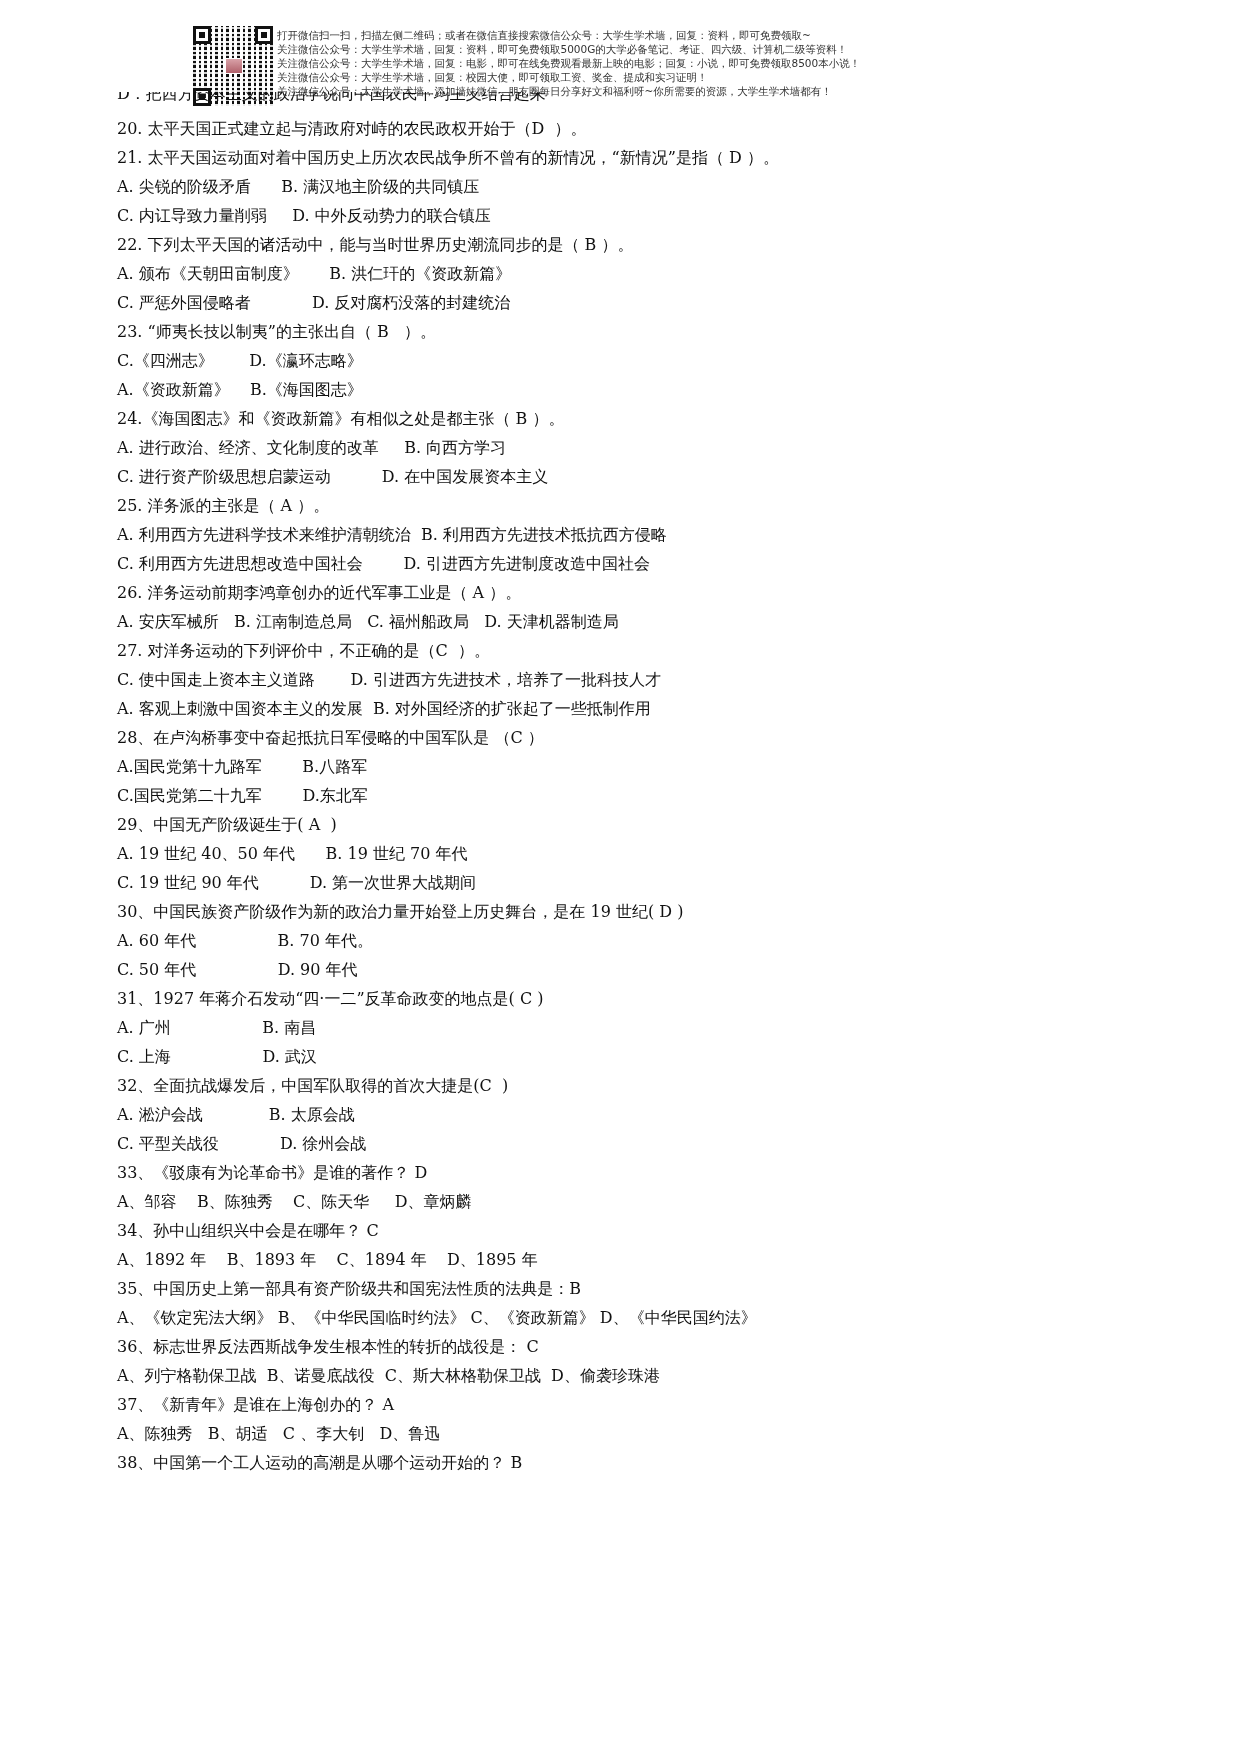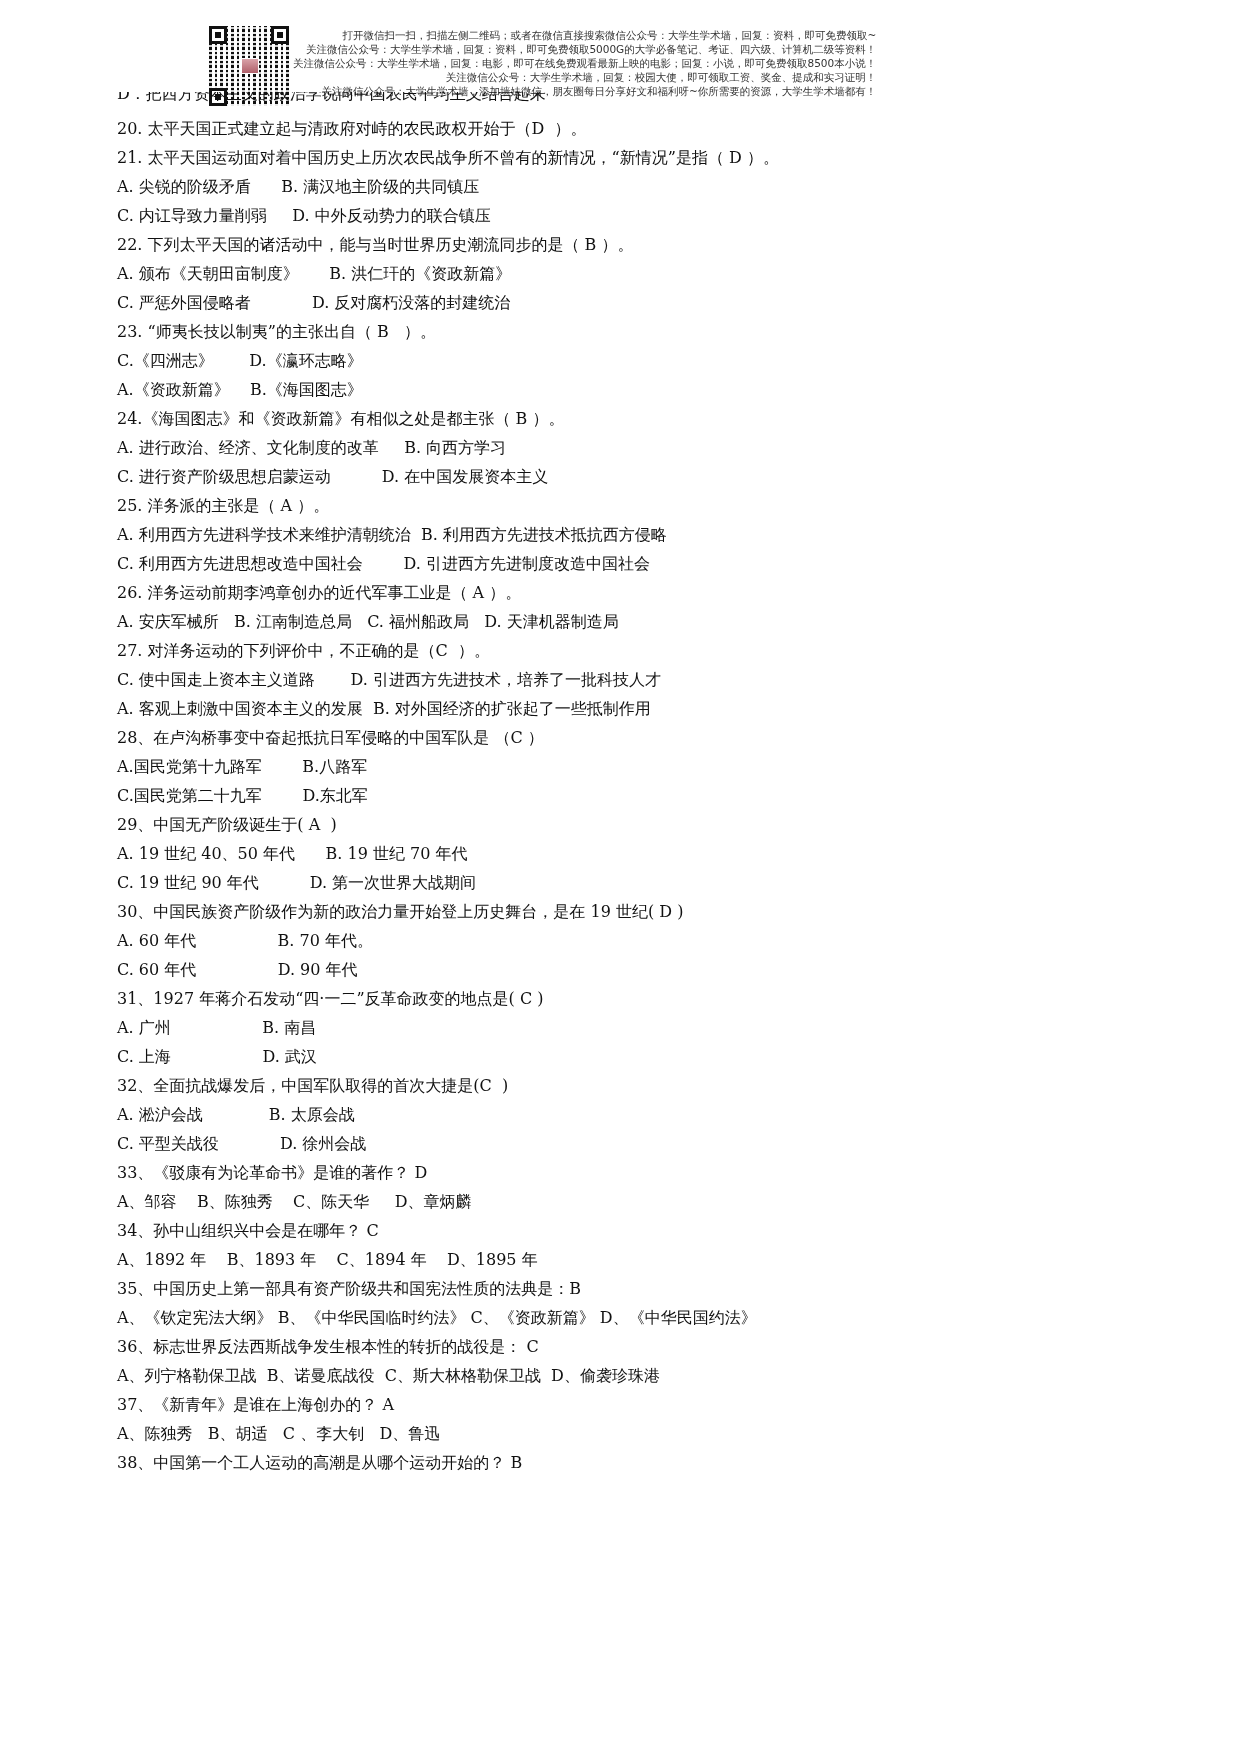--- a/index.html
+++ b/index.html
@@ -10,27 +10,26 @@
     body {
       width: 1241px;
       height: 1754px;
       position: relative;
       overflow: hidden;
       font-family: "DejaVu Serif", "Liberation Serif", serif;
       color: #111111;
     }
     .banner {
       position: absolute;
-      left: 209px;
+      left: 193px;
       top: 26px;
       width: 760px;
       height: 84px;
       display: flex;
       align-items: flex-start;
-      text-align: right;
     }
     .qr {
       width: 80px;
       height: 80px;
       position: relative;
       flex: none;
       background:
         repeating-linear-gradient(90deg, #111 0 3px, #fff 3px 6px, #111 6px 8px, #fff 8px 11px),
         #fff;
       background-blend-mode: normal;
@@ -141,21 +140,21 @@
   <div class="line">C. 使中国走上资本主义道路       D. 引进西方先进技术，培养了一批科技人才</div>
   <div class="line">A. 客观上刺激中国资本主义的发展  B. 对外国经济的扩张起了一些抵制作用</div>
   <div class="line">28、在卢沟桥事变中奋起抵抗日军侵略的中国军队是 （C ）</div>
   <div class="line">A.国民党第十九路军        B.八路军</div>
   <div class="line">C.国民党第二十九军        D.东北军</div>
   <div class="line">29、中国无产阶级诞生于( A  )</div>
   <div class="line">A. 19 世纪 40、50 年代      B. 19 世纪 70 年代</div>
   <div class="line">C. 19 世纪 90 年代          D. 第一次世界大战期间</div>
   <div class="line">30、中国民族资产阶级作为新的政治力量开始登上历史舞台，是在 19 世纪( D )</div>
   <div class="line">A. 60 年代                B. 70 年代。</div>
-  <div class="line">C. 60 年代                D. 90 年代</div>
+  <div class="line">C. 50 年代                D. 90 年代</div>
   <div class="line">31、1927 年蒋介石发动“四·一二”反革命政变的地点是( C )</div>
   <div class="line">A. 广州                  B. 南昌</div>
   <div class="line">C. 上海                  D. 武汉</div>
   <div class="line">32、全面抗战爆发后，中国军队取得的首次大捷是(C  )</div>
   <div class="line">A. 淞沪会战             B. 太原会战</div>
   <div class="line">C. 平型关战役            D. 徐州会战</div>
   <div class="line">33、《驳康有为论革命书》是谁的著作？ D</div>
   <div class="line">A、邹容    B、陈独秀    C、陈天华     D、章炳麟</div>
   <div class="line">34、孙中山组织兴中会是在哪年？ C</div>
   <div class="line">A、1892 年    B、1893 年    C、1894 年    D、1895 年</div>

